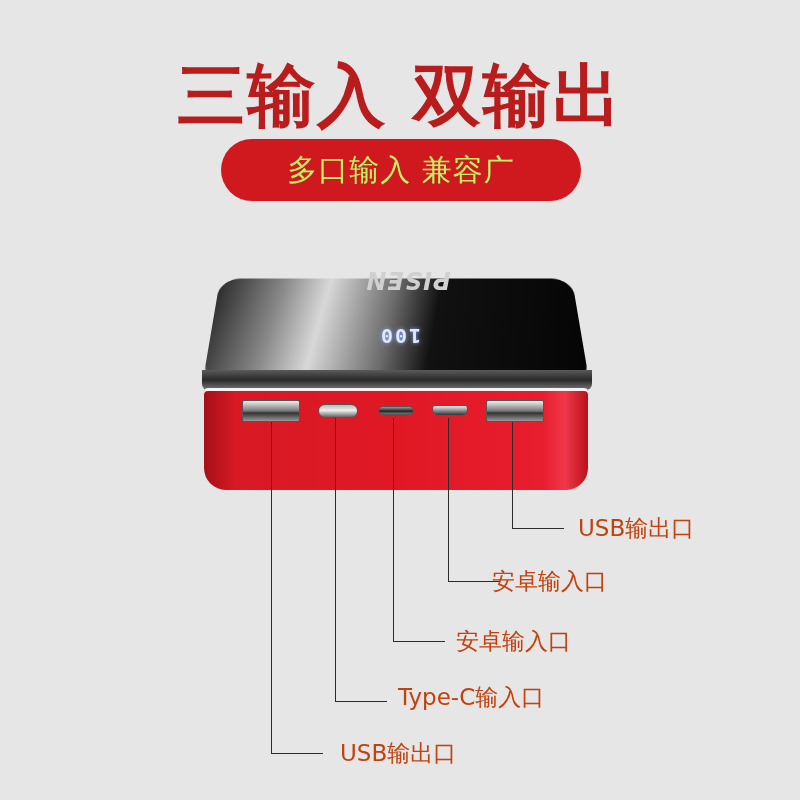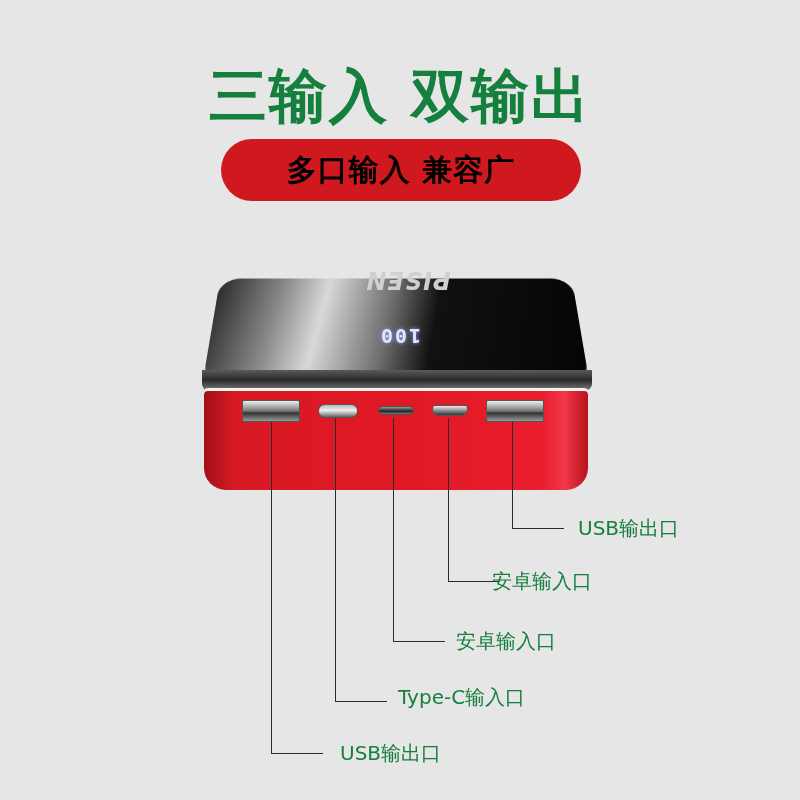--- a/index.html
+++ b/index.html
@@ -5,27 +5,27 @@
   html, body { margin: 0; padding: 0; }
   body {
     width: 800px; height: 800px; overflow: hidden;
     background: #e6e6e6;
     position: relative;
     font-family: "DejaVu Sans", "Liberation Sans", sans-serif;
   }
   .headline {
     position: absolute; left: 0; top: 48px; width: 800px;
     text-align: center;
-    font-size: 58px; font-weight: bold; color: #15803d;
+    font-size: 68px; font-weight: bold; color: #b91c1c;
     letter-spacing: 2px; line-height: 96px;
   }
   .pill {
     position: absolute; left: 221px; top: 139px; width: 360px; height: 62px;
     background: #d0181f; border-radius: 31px;
-    color: #000000; font-size: 30px; font-weight: bold;
+    color: #bef264; font-size: 30px; font-weight: normal;
     text-align: center; line-height: 62px; letter-spacing: 1px;
   }
   
   .bank { position: absolute; left: 198px; top: 252px; width: 400px; height: 240px; }
   .top-glass {
     position: absolute; left: 6px; top: 4px; width: 384px; height: 118px;
     border-radius: 22px 22px 10px 10px;
     background: linear-gradient(100deg, #2a2a2a 0%, #8a8a8a 18%, #d8d8d8 30%, #6c6c6c 48%, #111 60%, #050505 100%);
     box-shadow: 0 2px 0 #444;
     transform: perspective(600px) rotateX(28deg);
@@ -53,21 +53,21 @@
     border-radius: 4px 4px 22px 22px;
     box-shadow: inset 0 3px 0 #f3f3f3;
   }
   .port { position: absolute; background: linear-gradient(180deg,#ddd,#888); border: 1px solid #555; }
   .usb { width: 56px; height: 20px; border-radius: 2px; background: linear-gradient(180deg,#eee,#777 50%,#333 60%,#999); }
   .typec { width: 38px; height: 12px; border-radius: 8px; background: linear-gradient(180deg,#bbb,#eee 45%,#666); }
   .light { width: 34px; height: 7px; border-radius: 5px; background: linear-gradient(180deg,#999,#222 60%,#777); }
   .micro { width: 34px; height: 9px; border-radius: 3px 3px 7px 7px; background: linear-gradient(180deg,#eee,#333); }
   .line { position: absolute; background: #2b2b2b; }
   .label {
-    position: absolute; font-size: 20px; color: #15803d; line-height: 28px; white-space: nowrap;
+    position: absolute; font-size: 23px; color: #c2410c; line-height: 28px; white-space: nowrap;
   }
 </style>
 </head>
 <body>
 
 <div class="headline">三输入 双输出</div>
 <div class="pill">多口输入 兼容广</div>
 
 <div class="bank">
   <div class="top-glass"></div>

